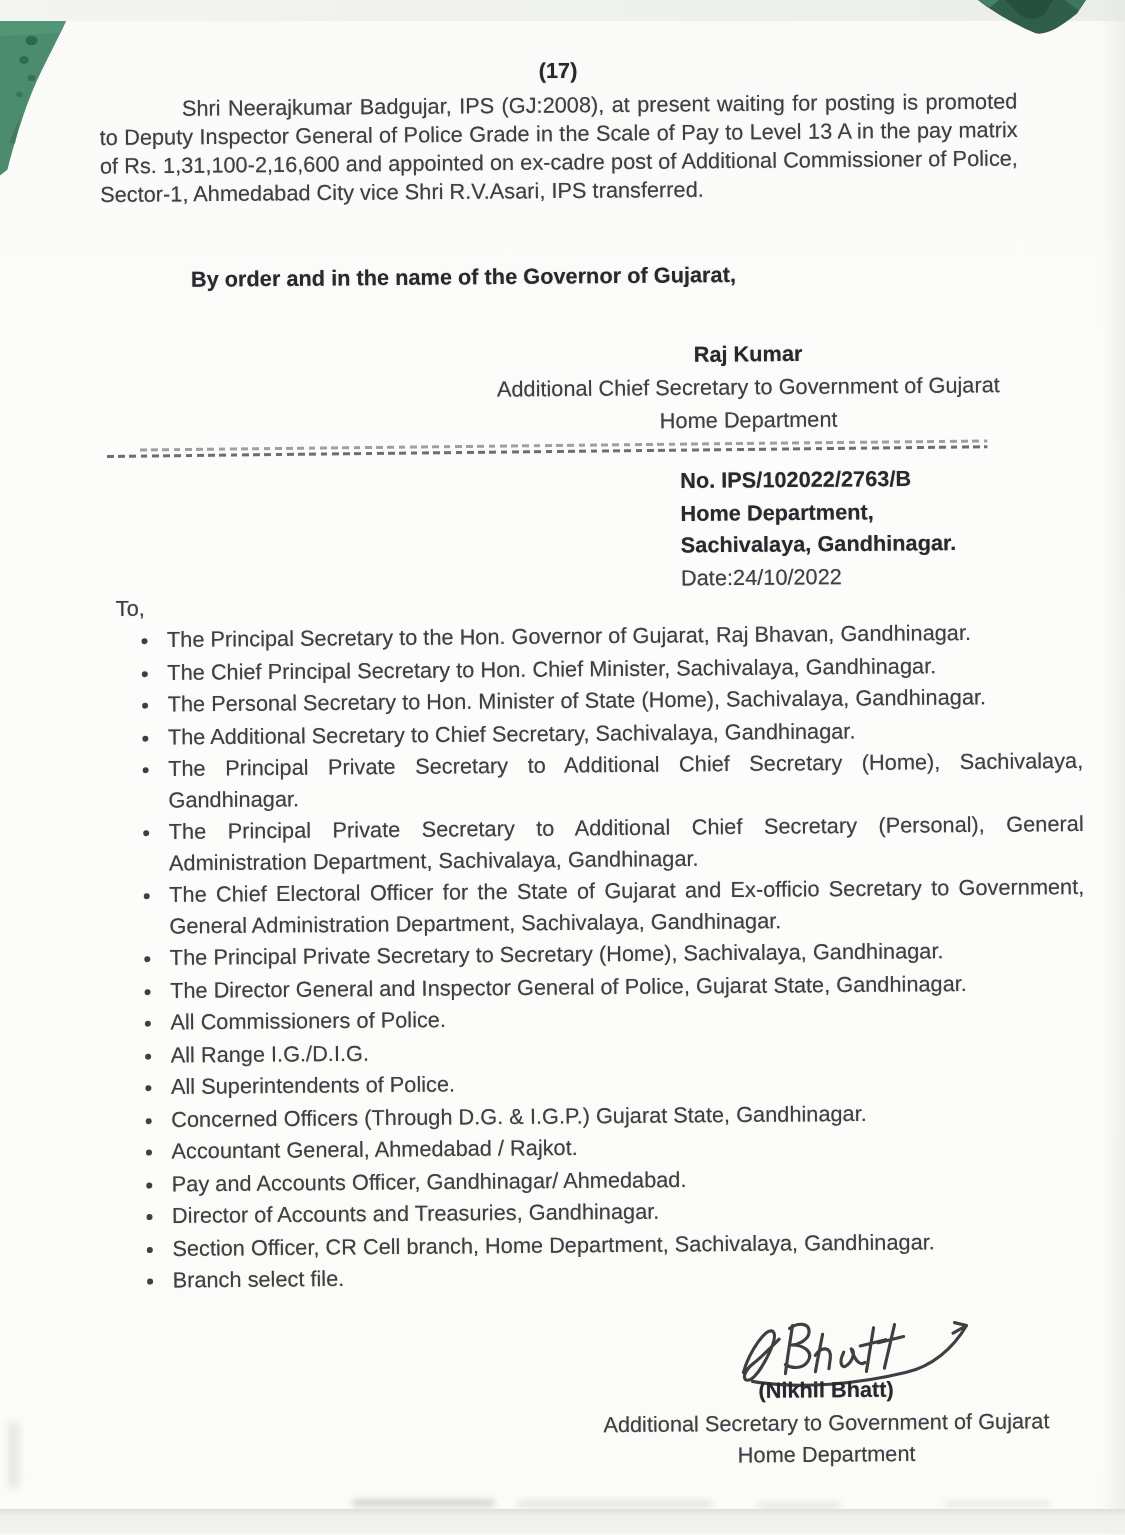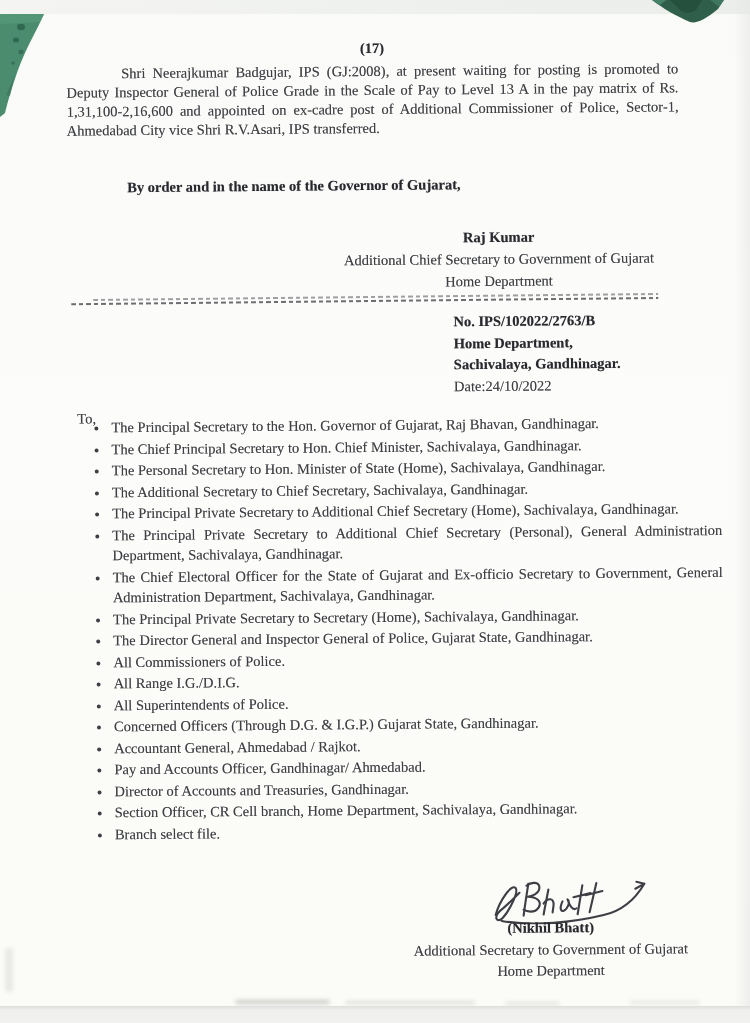--- a/index.html
+++ b/index.html
@@ -4,21 +4,20 @@
 <style>
   html,body{margin:0;padding:0;}
   body{
     width:750px;height:1023px;overflow:hidden;
     font-family:"Liberation Sans","DejaVu Sans",sans-serif;
     background:#fbfbf9;position:relative;
   }
   #page{
     position:absolute;inset:0;
     background:linear-gradient(180deg,#fafaf8 0%,#fcfcfa 40%,#fbfbf8 100%);
-    font-family:Liberation Serif, serif;
   }
   .abs{position:absolute;}
   .ink{color:#3e3f44;text-shadow:0 0 0.6px rgba(62,63,68,0.5);}
   .bold{font-weight:bold;color:#28292e;text-shadow:0 0 0.7px rgba(40,41,46,0.45);}
   
   #doc{
     position:absolute;inset:0;
     transform:rotate(-0.5deg);
     transform-origin:375px 500px;
     font-size:14.5px;
@@ -30,21 +29,21 @@
   }
   #order-by-line{left:130px;top:177px;}
   #signatory-top{left:310px;top:227px;width:382px;text-align:center;line-height:22px;}
   .dash-row{
     height:2px;
     background:repeating-linear-gradient(90deg,#53545a 0 4.5px,transparent 4.5px 7.5px);
   }
   #dash-1{left:95px;top:296px;width:565px;opacity:.55;transform:rotate(-0.12deg);}
   #dash-2{left:73px;top:300px;width:587px;opacity:.85;transform:rotate(-0.12deg);}
   #reference-block{left:455px;top:312px;line-height:21.5px;}
-  #to-label{left:78px;top:408px;}
+  #to-label{left:78px;top:396px;}
   #recipient-list{
     left:70px;top:415px;width:612px;
     margin:0;padding-left:40px;list-style:disc outside;
   }
   #recipient-list li{
     line-height:20.5px;margin:0 0 1px 0;
     text-align:justify;padding-left:2px;
   }
   #recipient-list li::marker{color:#3e3f44;font-size:13px;}
   #signature-svg{left:478px;top:876px;width:172px;height:50px;}

